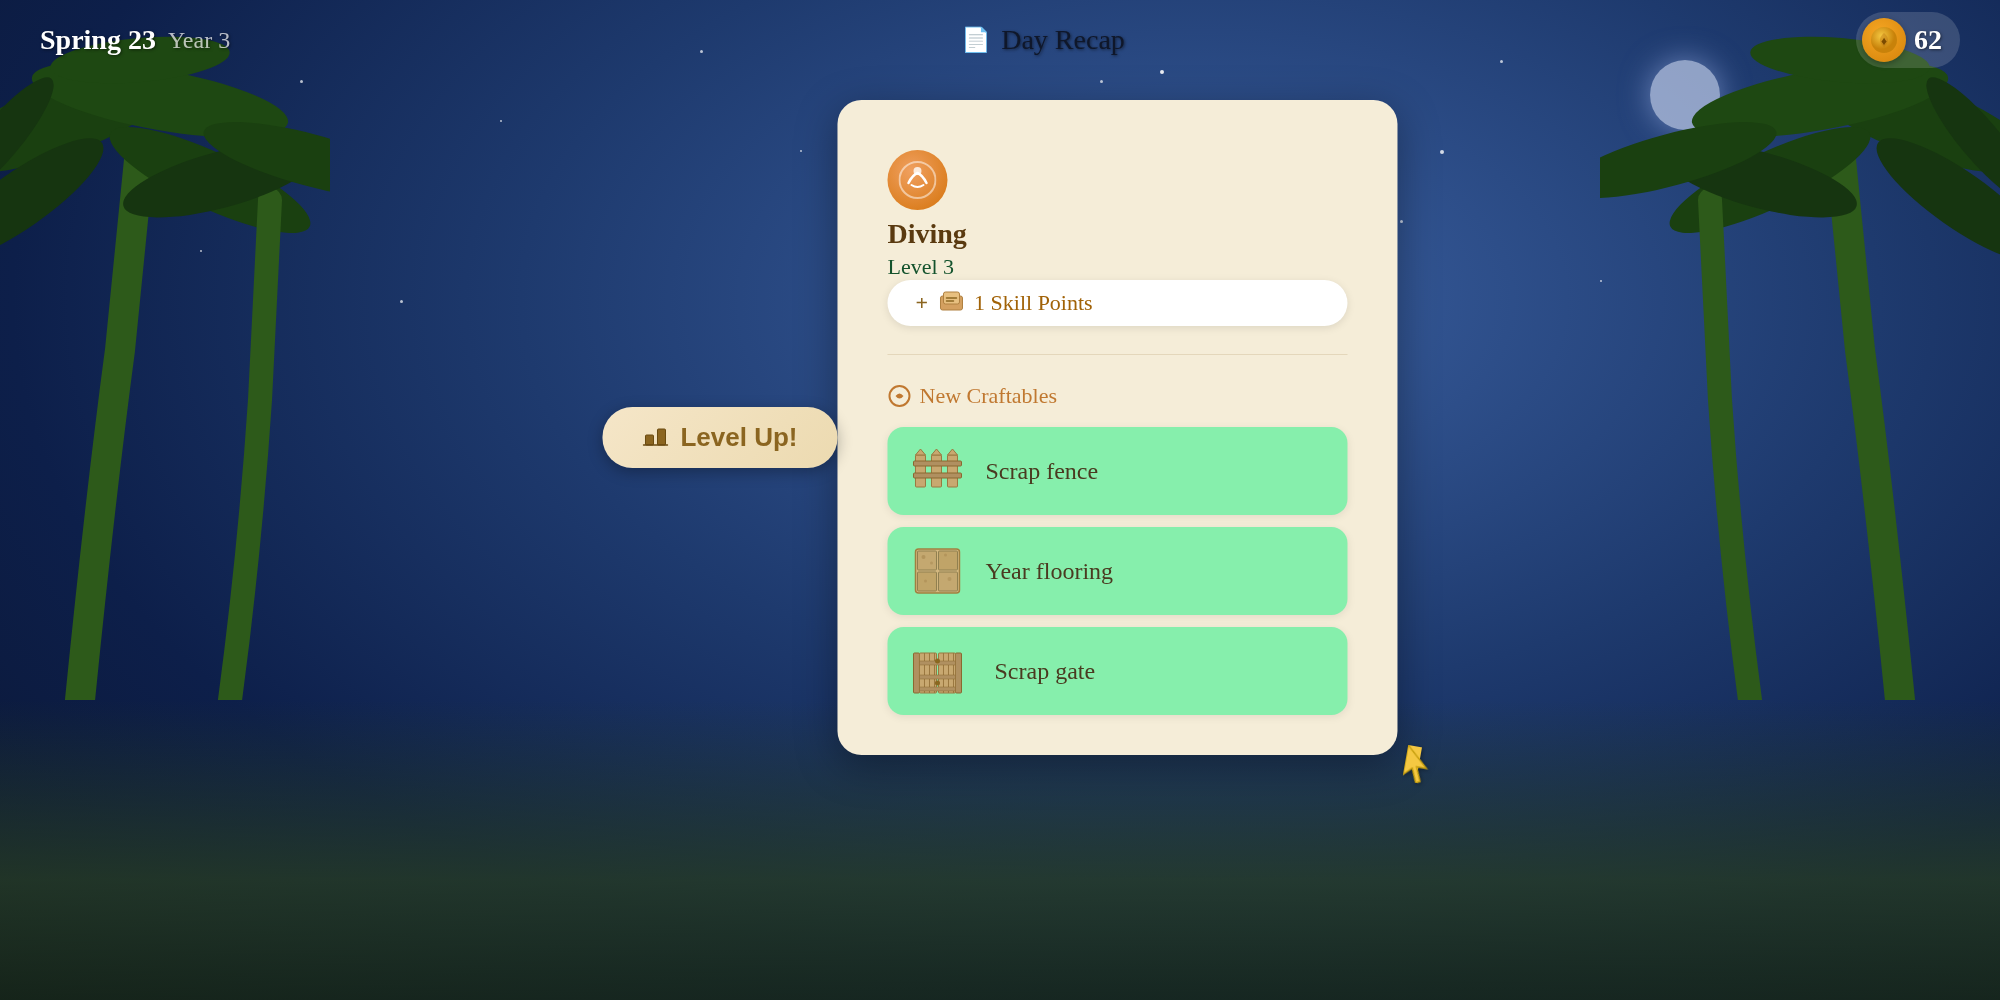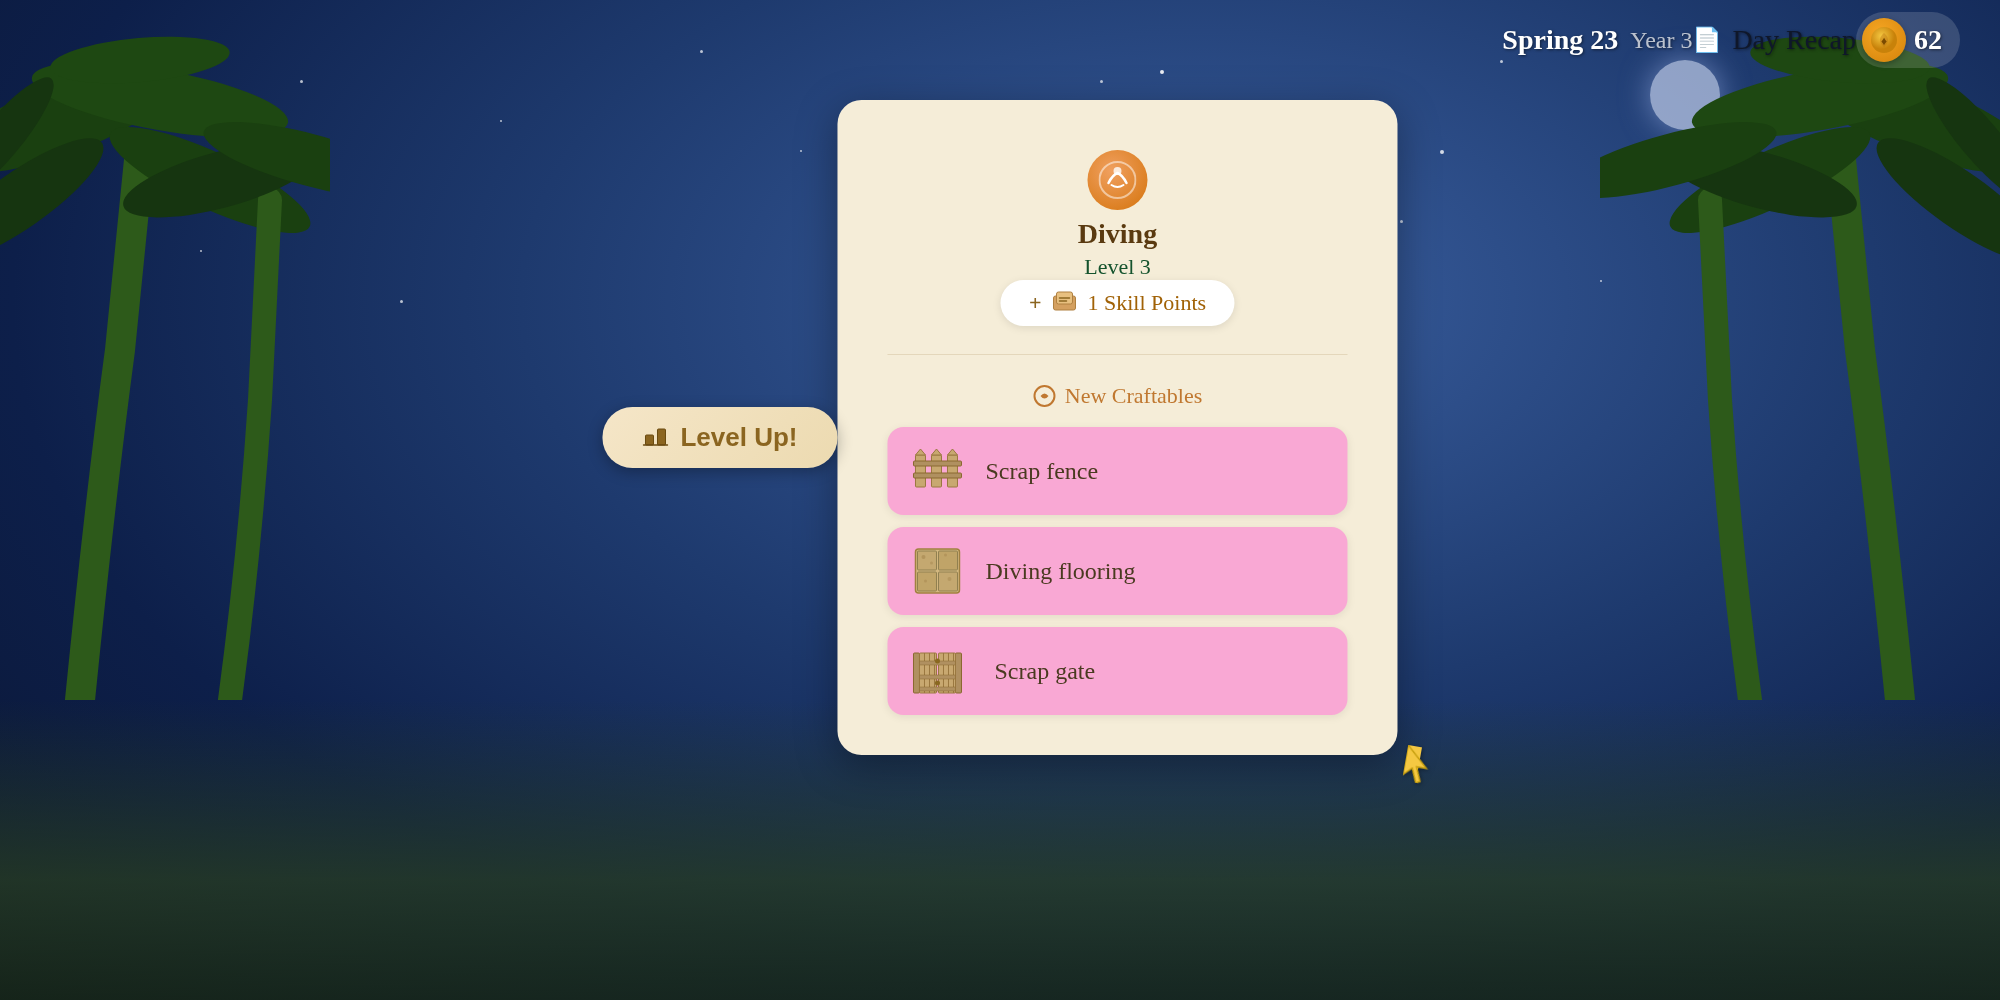--- a/index.html
+++ b/index.html
@@ -75,21 +75,21 @@
 
     
     .header {
       position: absolute;
       top: 0;
       left: 0;
       right: 0;
       height: 80px;
       display: flex;
       align-items: center;
-      justify-content: flex-end;
+      justify-content: space-between;
       padding: 0 40px;
       z-index: 10;
     }
 
     .header-left {
       display: flex;
       align-items: center;
       gap: 12px;
     }
 
@@ -186,21 +186,20 @@
     }
 
     
     .main-card {
       background: #f5edd8;
       border-radius: 24px;
       padding: 40px 50px 40px 50px;
       width: 560px;
       display: flex;
       flex-direction: column;
-      align-items: center;
       box-shadow: 0 10px 40px rgba(0,0,0,0.35);
       padding-top: 50px;
     }
 
     
     .skill-icon-container {
       width: 60px;
       height: 60px;
       background: radial-gradient(circle at 40% 35%, #f0a060, #d4730a);
       border-radius: 50%;
@@ -259,21 +258,21 @@
       align-items: center;
       gap: 8px;
       font-size: 22px;
       color: #c07830;
       margin-bottom: 18px;
       margin-top: 8px;
     }
 
     
     .craftable-item {
-      background: #f9a8d4;
+      background: #86efac;
       border-radius: 16px;
       padding: 14px 20px;
       display: flex;
       align-items: center;
       gap: 18px;
       width: 100%;
       margin-bottom: 12px;
       box-shadow: 0 2px 8px rgba(0,0,0,0.08);
     }
 
@@ -489,21 +488,21 @@
           <rect x="8" y="29" width="19" height="19" rx="1" fill="#c0a468" stroke="#908050" stroke-width="1"></rect>
           <rect x="29" y="29" width="19" height="19" rx="1" fill="#c4a870" stroke="#908050" stroke-width="1"></rect>
 
           <circle cx="14" cy="14" r="2" fill="#a08048" opacity="0.5"></circle>
           <circle cx="22" cy="20" r="1.5" fill="#a08048" opacity="0.4"></circle>
           <circle cx="36" cy="12" r="1.5" fill="#a08048" opacity="0.4"></circle>
           <circle cx="40" cy="36" r="2" fill="#a08048" opacity="0.4"></circle>
           <circle cx="16" cy="38" r="1.5" fill="#a08048" opacity="0.4"></circle>
         </svg>
       </div>
-      <span class="item-name">Diving flooring</span>
+      <span class="item-name">Year flooring</span>
     </div>
 
     <div class="craftable-item">
       <div class="item-icon">
         <svg width="56" height="56" viewBox="0 0 56 56">
 
           <rect x="4" y="10" width="6" height="40" rx="1" fill="#b09060" stroke="#8a6830" stroke-width="1"></rect>
           <rect x="46" y="10" width="6" height="40" rx="1" fill="#b09060" stroke="#8a6830" stroke-width="1"></rect>
 
           <rect x="10" y="10" width="17" height="40" rx="1" fill="#c8a870" stroke="#9a7840" stroke-width="1"></rect>

